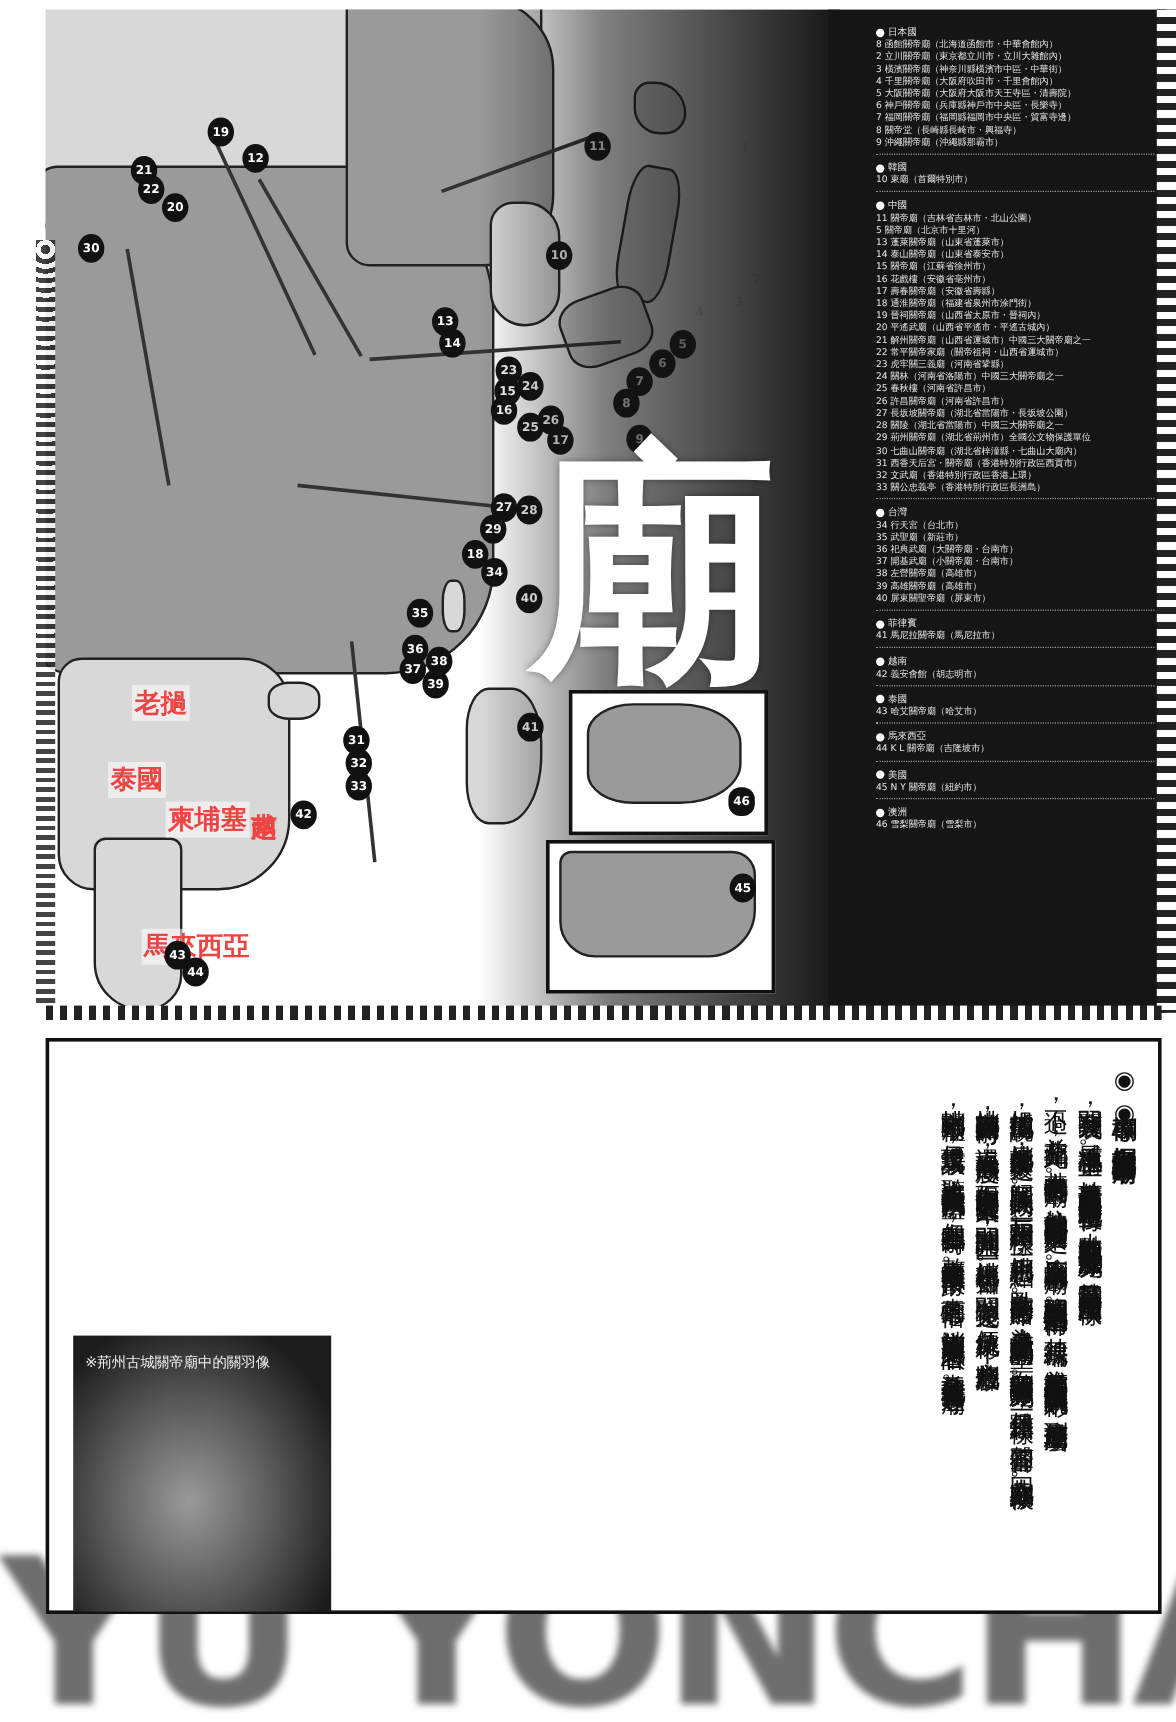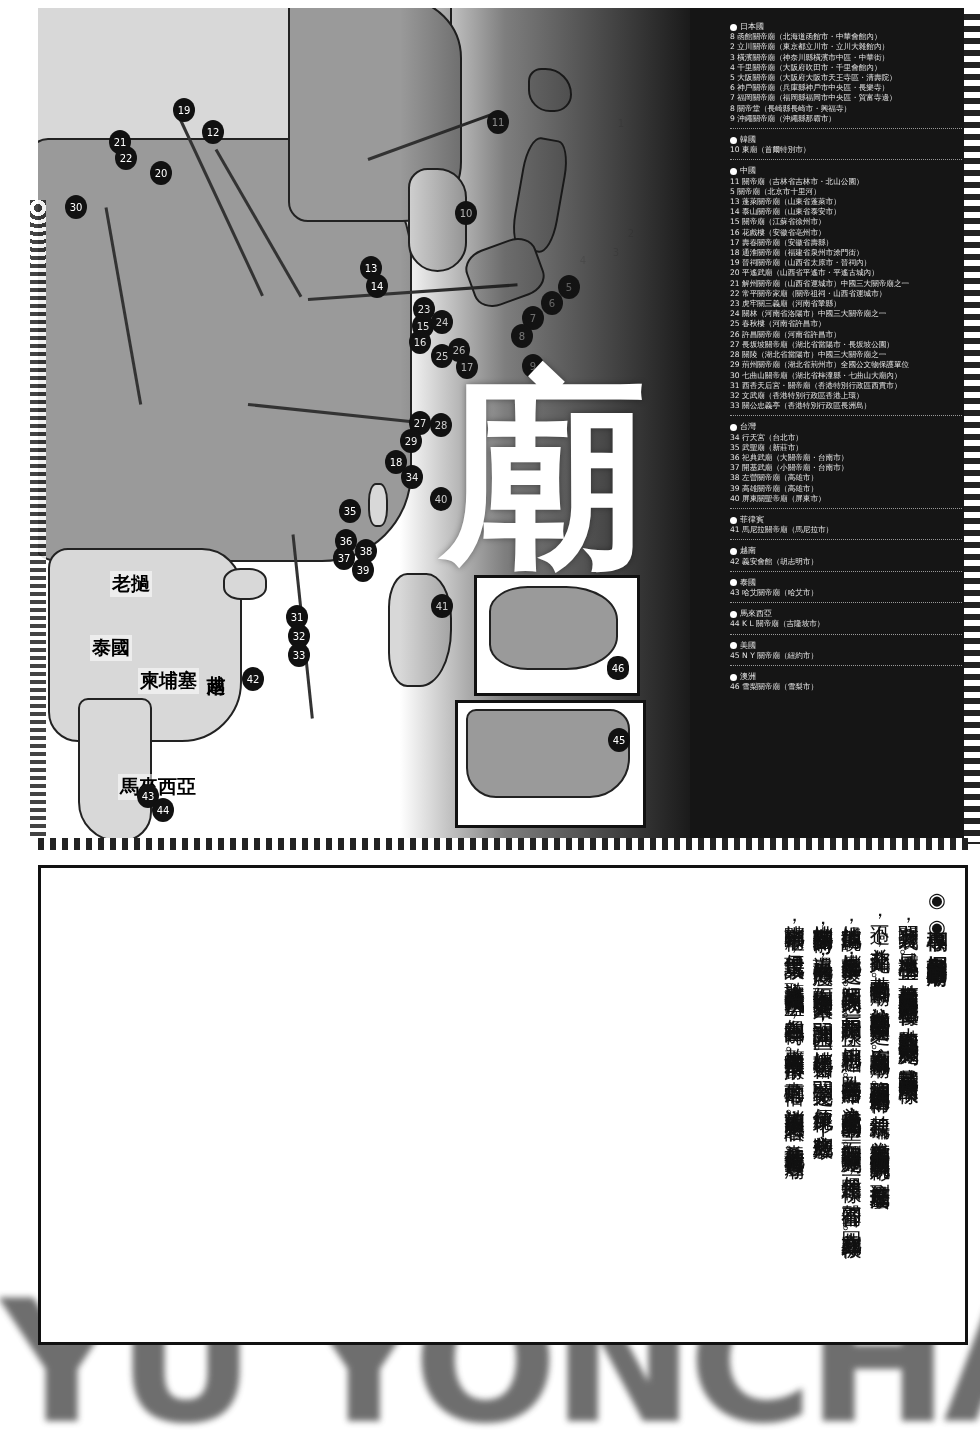--- a/index.html
+++ b/index.html
@@ -6,24 +6,24 @@
   body{width:980px;height:1435px;position:relative;overflow:hidden;font-family:"DejaVu Sans",sans-serif;}
   
   .map-panel{position:absolute;left:38px;top:8px;width:650px;height:836px;background:#fff;overflow:hidden;}
   .dark-band{position:absolute;left:690px;top:8px;width:282px;height:836px;background:#151515;}
   .gradient{position:absolute;left:400px;top:8px;width:300px;height:836px;background:linear-gradient(90deg,rgba(20,20,20,0) 0%,rgba(20,20,20,0.55) 35%,#151515 100%);}
   .ornament-left{position:absolute;left:30px;top:200px;width:16px;height:640px;background:repeating-radial-gradient(circle at 8px 8px,#222 0 4px,#fff 4px 8px);opacity:.85;}
   .ornament-right{position:absolute;left:964px;top:8px;width:16px;height:836px;background:repeating-linear-gradient(180deg,#fff 0 6px,#222 6px 12px);}
   .ornament-bottom{position:absolute;left:38px;top:838px;width:930px;height:12px;background:repeating-linear-gradient(90deg,#222 0 6px,#fff 6px 12px);}
   .land{position:absolute;background:#9a9a9a;border:2px solid #222;}
   .land.light{background:#d8d8d8;}
-  .marker{position:absolute;width:22px;height:24px;border-radius:50%;background:#111;color:#fff;font-size:10px;font-weight:normal;display:flex;align-items:center;justify-content:center;font-family:"DejaVu Sans",sans-serif;}
+  .marker{position:absolute;width:22px;height:24px;border-radius:50%;background:#111;color:#fff;font-size:10px;font-weight:bold;display:flex;align-items:center;justify-content:center;font-family:"DejaVu Sans",sans-serif;}
   .marker.plain{background:transparent;color:#ddd;}
   .leader{position:absolute;height:3px;background:#333;transform-origin:0 50%;}
-  .country-label{position:absolute;font-size:19px;font-weight:bold;color:#000000;background:rgba(255,255,255,.55);padding:0 2px;}
+  .country-label{position:absolute;font-size:22px;font-weight:bold;color:#ef4444;background:rgba(255,255,255,.55);padding:0 2px;}
   .big-glyph{position:absolute;left:440px;top:365px;font-size:210px;line-height:1;color:#fff;font-family:"DejaVu Serif",serif;font-weight:bold;text-shadow:0 0 6px rgba(0,0,0,.4);}
   .inset{position:absolute;background:#fff;border:3px solid #111;}
   
   .legend{position:absolute;left:730px;top:20px;width:232px;color:#e6e6e6;font-size:7.6px;line-height:10.2px;}
   .legend .group-head{display:flex;align-items:center;gap:3px;font-size:8px;margin-top:2px;}
   .legend .dot{width:7px;height:7px;border-radius:50%;background:#fff;display:inline-block;}
   .legend .item{white-space:nowrap;overflow:hidden;}
   .legend .sep{border-bottom:1px dotted #999;margin:4px 0 6px 0;}
   
   .article{position:absolute;left:38px;top:865px;width:930px;height:480px;border:3px solid #111;background:#fff;box-sizing:border-box;}
@@ -84,21 +84,21 @@
   <div class="marker" style="left:417px;top:193px;">10</div>
   <div class="marker" style="left:449px;top:102px;">11</div>
   <div class="marker" style="left:164px;top:112px;">12</div>
   <div class="marker" style="left:322px;top:248px;">13</div>
   <div class="marker" style="left:328px;top:266px;">14</div>
   <div class="marker" style="left:374px;top:306px;">15</div>
   <div class="marker" style="left:371px;top:322px;">16</div>
   <div class="marker" style="left:418px;top:347px;">17</div>
   <div class="marker" style="left:347px;top:442px;">18</div>
   <div class="marker" style="left:135px;top:90px;">19</div>
-  <div class="marker" style="left:112px;top:153px;">20</div>
+  <div class="marker" style="left:97px;top:153px;">20</div>
   <div class="marker" style="left:71px;top:122px;">21</div>
   <div class="marker" style="left:77px;top:138px;">22</div>
   <div class="marker" style="left:375px;top:289px;">23</div>
   <div class="marker" style="left:393px;top:302px;">24</div>
   <div class="marker" style="left:393px;top:336px;">25</div>
   <div class="marker" style="left:410px;top:330px;">26</div>
   <div class="marker" style="left:371px;top:403px;">27</div>
   <div class="marker" style="left:392px;top:405px;">28</div>
   <div class="marker" style="left:362px;top:421px;">29</div>
   <div class="marker" style="left:27px;top:187px;">30</div>
@@ -247,13 +247,16 @@
 
 <div class="article">
   <div class="article-text" style="width:660px;">
     <p class="article-title">◉專欄◉探索別具風格的關帝廟</p>
     <p class="indent">關羽身著戎裝，威風凜凜地坐在椅子上。持著青龍偃月刀的周倉及長子關平嚴肅地站在背後。大一點的地方還配置有其他部將以及赤兔馬。這就是置於關帝廟的塑像一般的模樣。</p>
     <p class="indent">不過，並非全都如此，其中也有奇特的關帝廟。位於北京崇文門外的關帝廟便是其中之一。這座廟別名為姚彬關帝廟。這裡的關羽像表現出憤怒的神情。其視線前端，為雙手反綁卻依然面不改色直視著關羽的姚彬。這到底是什麼場面？</p>
     <p class="indent">根據當地的傳說，姚彬是個參加黃巾軍之後，歸順吳國孫氏的人物。長相跟關羽一模一樣。姚彬利用這一點，為臥病在床的老母賭命。為達成老母想吃上等馬肉的願望，而計劃假扮關羽搶奪赤兔馬。但雖然長相一樣，聲音卻不同，因此立刻敗露被俘。</p>
     <p class="indent">姚彬被帶到關羽面前時，還表現出毅然的態度，但面臨處刑之際卻大聲哭了出來。關羽詢問其理由，姚彬便將一切告知。關羽聽完之後，便赦免姚彬，立刻將他釋放──</p>
     <p class="indent">姚彬關帝廟裡頭，便是重現該場景，聽說這座寺廟是在元代或隋代所蓋，但在義和團事件時，整座寺廟被摧毀得不留痕跡。真的非常可惜，消失掉的東西就令人更想看一眼。真希望其他地方還留有這類寺廟。</p>
   </div>
+  <div class="photo">
+    <div class="photo-caption">※荊州古城關帝廟中的關羽像</div>
+  </div>
 </div>
 
 </body></html>

